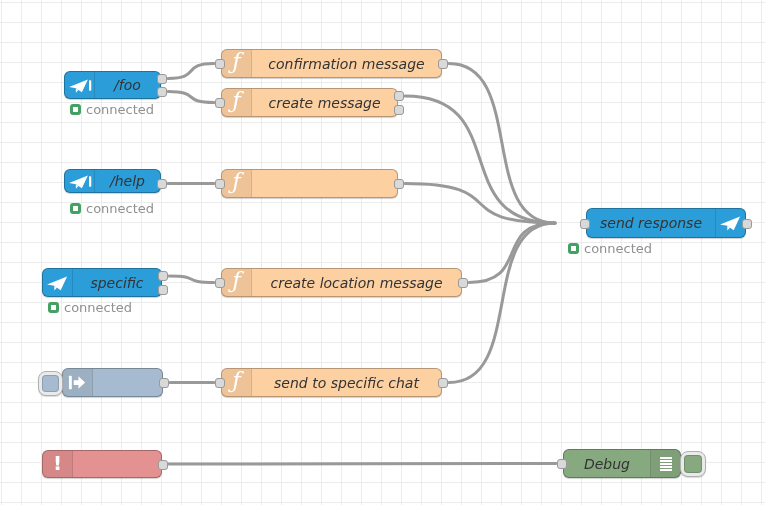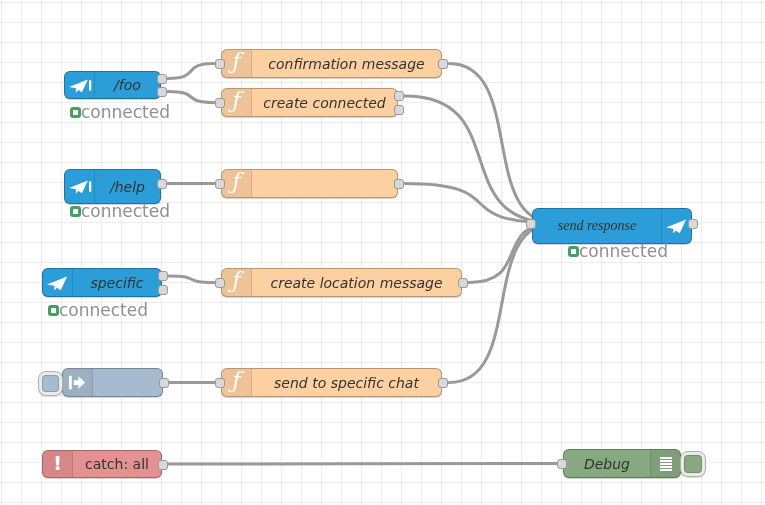--- a/index.html
+++ b/index.html
@@ -38,22 +38,22 @@
   .fn-glyph{
     font-family:"DejaVu Serif",serif;font-style:italic;font-size:23px;
     color:#fff;line-height:1;padding-bottom:4px;
   }
   .excl{font-weight:bold;font-size:20px;color:#fff;line-height:1;padding-bottom:2px;}
   .port{
     position:absolute;width:10px;height:10px;box-sizing:border-box;z-index:3;
     background:#d9d9d9;border:1px solid #999;border-radius:3px;
   }
   .status{
-    position:absolute;z-index:2;display:flex;align-items:center;
-    font-size:17px;color:#909090;white-space:nowrap;
+    position:absolute;z-index:2;display:flex;align-items:center;gap:5px;
+    font-size:13px;color:#909090;white-space:nowrap;
   }
   .status-dot{
     width:11px;height:11px;box-sizing:border-box;
     border:3px solid #44a163;border-radius:3px;background:transparent;
   }
   .side-button{
     position:absolute;box-sizing:border-box;padding:3px;
     background:#eaeaea;border:1px solid #b0b0b0;border-radius:8px;
     box-shadow:0 1px 1px rgba(0,0,0,0.15);
   }
@@ -103,26 +103,26 @@
           <span class="fn-glyph">ƒ</span>
         </span>
         <span class="node-label">confirmation message</span>
         <span class="port" style="left: -7px; top: 9px;"></span>
         <span class="port" style="right: -7px; top: 9px;"></span>
       </div>
       <div class="node" style="left: 221px; top: 88px; width: 177px; height: 29px; background: rgb(253, 208, 162);">
         <span class="icon-region left shaded">
           <span class="fn-glyph">ƒ</span>
         </span>
-        <span class="node-label">create connected</span>
+        <span class="node-label">create message</span>
         <span class="port" style="left: -7px; top: 9px;"></span>
         <span class="port" style="right: -7px; top: 2.33px;"></span>
         <span class="port" style="right: -7px; top: 15.67px;"></span>
       </div>
-      <div class="node" style="left: 64px; top: 169px; width: 97px; height: 35px; background: rgb(43, 158, 217); justify-content: center;">
+      <div class="node" style="left: 64px; top: 169px; width: 97px; height: 24px; background: rgb(43, 158, 217); justify-content: center;">
         <span class="icon-region left div-right">
           <svg width="24" height="15" viewBox="0 0 31 20" fill="#fff">
             <polygon points="1,12 26,2 18,19 10,13.5"></polygon>
             <polygon points="10,13.5 10,19.5 13.5,15.5"></polygon>
             <rect x="27.5" y="3" width="3" height="14" rx="1"></rect>
           </svg>
         </span>
         <span class="node-label">/help</span>
         <span class="port" style="right: -7px; top: 9px;"></span>
       </div>
@@ -177,24 +177,23 @@
           <span class="fn-glyph">ƒ</span>
         </span>
         <span class="node-label">send to specific chat</span>
         <span class="port" style="left: -7px; top: 9px;"></span>
         <span class="port" style="right: -7px; top: 9px;"></span>
       </div>
       <div class="node" style="left: 42px; top: 450px; width: 120px; height: 28px; background: rgb(228, 145, 145);">
         <span class="icon-region left shaded">
           <span class="excl">!</span>
         </span>
-        <span class="node-label upright">catch: all</span>
         <span class="port" style="right: -7px; top: 8.5px;"></span>
       </div>
-      <div class="node" style="left: 532px; top: 208px; width: 160px; height: 36px; background: rgb(43, 158, 217); font-family: Liberation Serif, serif;">
+      <div class="node" style="left: 586px; top: 208px; width: 160px; height: 30px; background: rgb(43, 158, 217);">
         <span class="node-label">send response</span>
         <span class="icon-region right div-left">
           <svg width="23" height="16" viewBox="0 0 28 20" fill="#fff">
             <polygon points="1,12 26,2 18,19 10,13.5"></polygon>
             <polygon points="10,13.5 10,19.5 13.5,15.5"></polygon>
           </svg>
         </span>
         <span class="port" style="left: -7px; top: 9.5px;"></span>
         <span class="port" style="right: -7px; top: 9.5px;"></span>
       </div>

